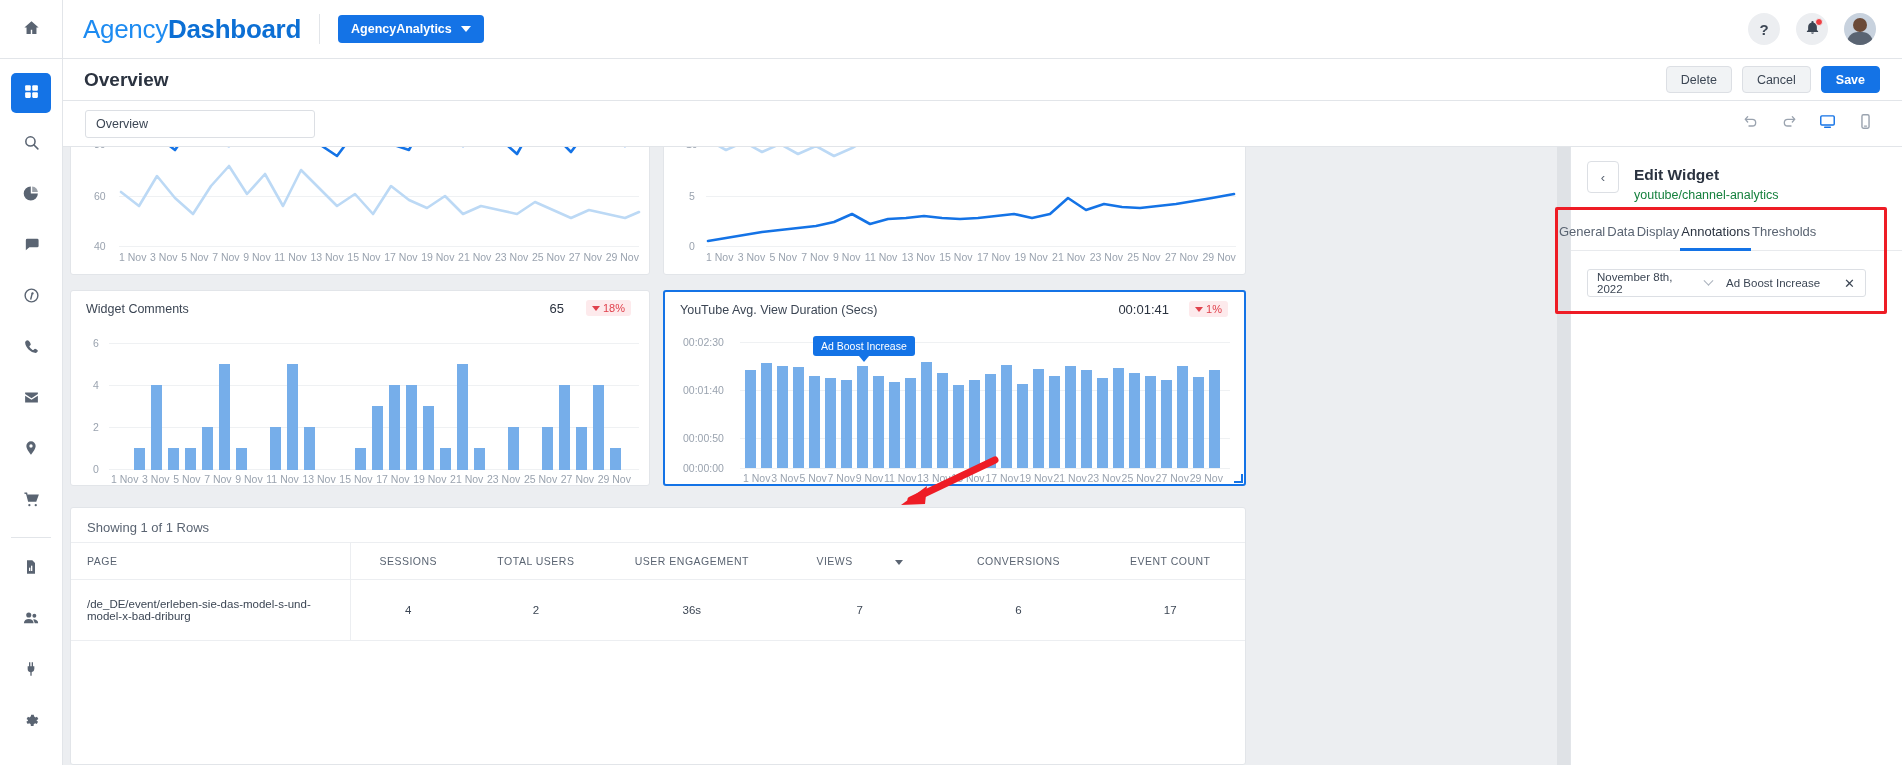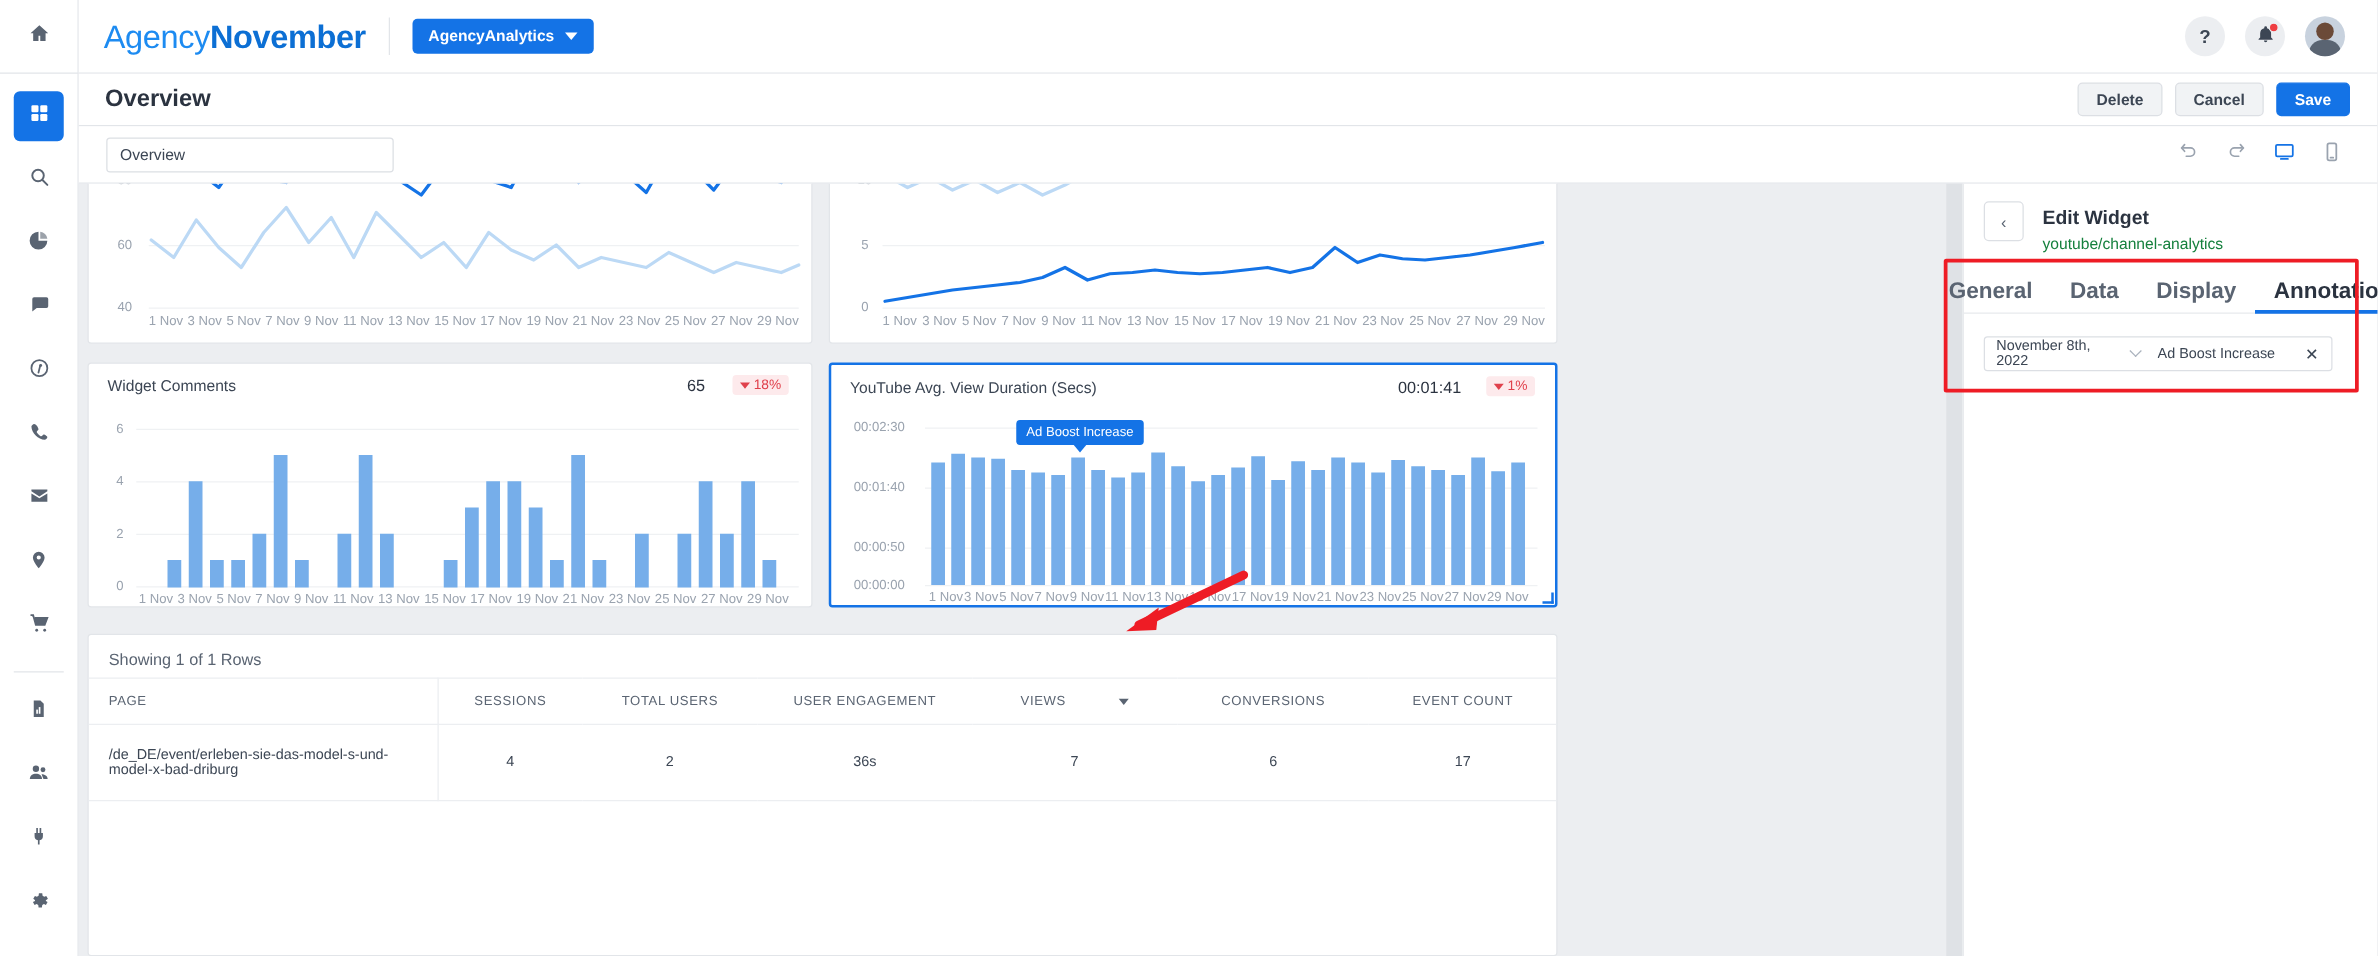--- a/index.html
+++ b/index.html
@@ -70,21 +70,21 @@
   .tab {
     font-size: 13.5px; color: #5a6472; padding: 0 17px; height: 42px; line-height: 42px; cursor: pointer;
   }
   .tab.active { color: #1473e6; border-bottom: 3px solid #1473e6; font-weight: 400; }
   .head-actions { margin-left: auto; display: flex; gap: 10px; margin-right: 22px; }
   .btn {
     height: 27px; padding: 0 14px; border-radius: 4px; font-size: 12.5px;
     display: flex; align-items: center; cursor: pointer;
     font-family: "Liberation Sans", sans-serif;
   }
-  .btn-light { background: #f1f3f5; color: #3c4654; border: 1px solid #dcdfe4; font-weight: bold; }
+  .btn-light { background: #f1f3f5; color: #3c4654; border: 1px solid #dcdfe4; }
   .btn-primary { background: #1473e6; color: #fff; border: 1px solid #1473e6; font-weight: 700; }
 
   
   .toolbar {
     position: absolute; left: 63px; top: 101px; width: 1839px; height: 46px;
     background: #fff; border-bottom: 1px solid #e2e5e9; display: flex; align-items: center;
   }
   .dash-select {
     margin-left: 22px; width: 230px; height: 28px; border: 1px solid #dcdfe4; border-radius: 3px;
     background: #fff; display: flex; align-items: center; padding: 0 10px; font-size: 12.5px; color: #3c4654; cursor: pointer;
@@ -145,21 +145,21 @@
     border-radius: 4px; background: #fff; display: flex; align-items: center; justify-content: center;
     color: #5a6472; font-size: 13px; cursor: pointer;
   }
   .panel-title { position: absolute; left: 63px; top: 19px; font-size: 15.5px; font-weight: 700; color: #2b3340; }
   .panel-sub { position: absolute; left: 63px; top: 41px; font-size: 12.5px; color: #15803d; }
   .redbox {
     position: absolute; left: -16px; top: 60px; width: 332px; height: 107px;
     border: 3px solid #ee1c25; border-radius: 2px; pointer-events: none;
   }
   .ptabs { position: absolute; left: 0; top: 66px; width: 332px; height: 38px; display: flex; align-items: center; border-bottom: 1px solid #e8eaed; }
-  .ptab { font-size: 18px; color: #5a6472; padding: 0 15px; height: 38px; line-height: 38px; cursor: pointer; font-weight: bold; }
+  .ptab { font-size: 13px; color: #5a6472; padding: 0 1px; height: 38px; line-height: 38px; cursor: pointer; }
   .ptab:first-child { padding-left: 0; margin-left: -12px; }
   .ptab.active { color: #2b3340; border-bottom: 3px solid #1473e6; }
   .annot-row {
     position: absolute; left: 16px; top: 122px; width: 279px; height: 28px;
     border: 1px solid #dcdfe4; border-radius: 3px; display: flex; align-items: center;
   }
   .annot-date { font-size: 11.5px; color: #3c4654; padding-left: 9px; display: flex; align-items: center; gap: 6px; cursor: pointer; }
   .chev { width: 7px; height: 7px; border-right: 1.5px solid #aab2bd; border-bottom: 1.5px solid #aab2bd; transform: rotate(45deg) translate(-2px,-2px); }
   .annot-text { font-size: 11.5px; color: #3c4654; margin-left: 14px; border: none; outline: none; width: 118px;
     font-family: "Liberation Sans", sans-serif; caret-color: #2b3340; }
@@ -286,21 +286,21 @@
       <span>
         <svg width="16" height="16" viewBox="0 0 24 24" fill="#5a6472">
             <path d="M12 8a4 4 0 1 0 0 8 4 4 0 0 0 0-8zm9 4l2-1.5-2-3.4-2.4 1a7.6 7.6 0 0 0-2-1.2L16.2 4h-4l-.4 2.9c-.7.3-1.4.7-2 1.2l-2.4-1-2 3.4L7.4 12c0 .4 0 .8.1 1.2L5 14.5l2 3.4 2.4-1c.6.5 1.3.9 2 1.2l.4 2.9h4l.4-2.9c.7-.3 1.4-.7 2-1.2l2.4 1 2-3.4-2.1-1.3c.1-.4.1-.8.1-1.2z"></path>
           </svg>
       </span>
     </div>
   </div>
 
   <div class="topbar">
     <div class="brand">
-      <span class="light">Agency</span><b>November</b>
+      <span class="light">Agency</span><b>Dashboard</b>
     </div>
     <div class="brand-div"></div>
     <button class="acct-btn">
       <span>AgencyAnalytics</span>
       <span class="caret"></span>
     </button>
     <div class="topbar-right">
       <div class="circ-btn">
         <span>?</span>
       </div>

